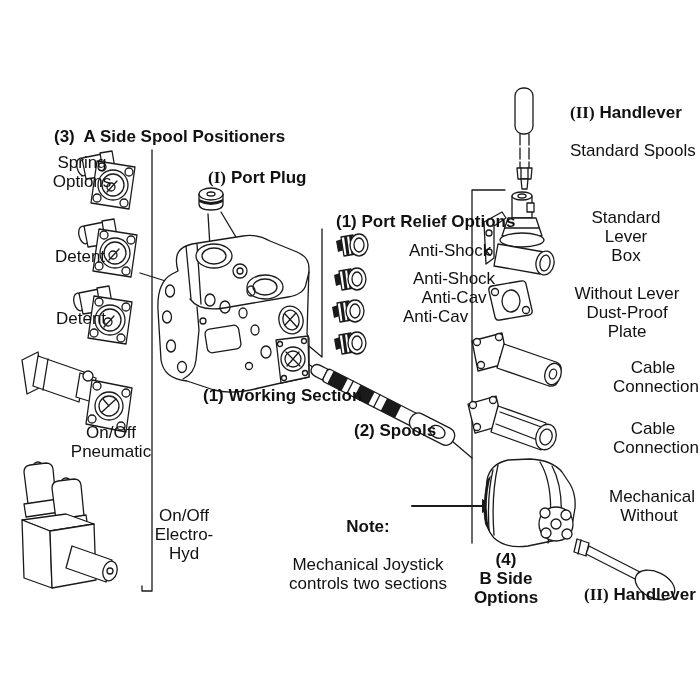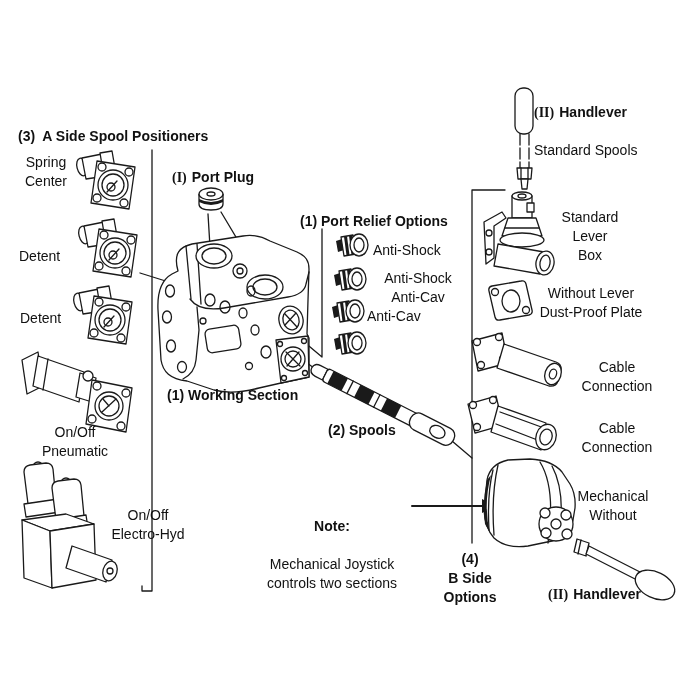--- a/index.html
+++ b/index.html
@@ -2,21 +2,21 @@
 <html><head>
 <meta charset="utf-8">
 <style>
   html,body{margin:0;padding:0;background:#fff;}
   .stage{position:relative;width:700px;height:700px;background:#fff;overflow:hidden;
          font-family:"Liberation Sans",sans-serif;color:#111;}
   .art{position:absolute;left:0;top:0;}
   .ln{fill:none;stroke:#1a1a1a;stroke-width:1.3;stroke-linejoin:round;stroke-linecap:round;}
   .fw{fill:#ffffff;stroke:#1a1a1a;stroke-width:1.3;stroke-linejoin:round;}
   .fd{fill:#1a1a1a;stroke:none;}
-  .lbl{position:absolute;font-size:14px;line-height:19px;color:#111;white-space:pre-line;}
+  .lbl{position:absolute;font-size:17px;line-height:19px;color:#111;white-space:pre-line;margin-left:36px;}
   .b{font-weight:bold;}
   .ctr{text-align:center;}
   .srf{font-family:"Liberation Serif",serif;font-weight:bold;margin-right:5px;}
 </style>
 </head>
 <body>
 
 <div class="stage">
 
 <svg class="art" width="700" height="700" viewBox="0 0 700 700">
@@ -237,21 +237,21 @@
     <path class="fw" d="M577,539 L589,543 L586,556 L574,552 Z"></path>
     <line class="ln" x1="581" y1="540" x2="578" y2="554"></line>
     <path class="fw" d="M589,546 L640,572 L637,580 L586,554 Z"></path>
     <ellipse class="fw" cx="655" cy="585" rx="21" ry="13" transform="rotate(26 655 585)"></ellipse>
   </g>
 </svg>
 
 <div class="lbl b" style="left:18px;top:127px;white-space:pre-wrap;">(3)&nbsp; A Side Spool Positioners</div>
 
 <div class="lbl ctr" style="left:12px;top:153px;width:68px;">Spring
-Center</div>
+Options</div>
 
 <div class="lbl" style="left:19px;top:247px;">Detent</div>
 
 <div class="lbl" style="left:20px;top:309px;">Detent</div>
 
 <div class="lbl ctr" style="left:30px;top:423px;width:90px;">On/Off
 Pneumatic</div>
 
 <div class="lbl ctr" style="left:104px;top:506px;width:88px;">On/Off
 Electro-Hyd</div>
@@ -263,21 +263,21 @@
 <div class="lbl" style="left:373px;top:241px;">Anti-Shock</div>
 
 <div class="lbl ctr" style="left:372px;top:269px;width:92px;">Anti-Shock
 Anti-Cav</div>
 
 <div class="lbl" style="left:367px;top:307px;">Anti-Cav</div>
 
 
 <div class="lbl b" style="left:167px;top:386px;">(1) Working Section</div>
 
-<div class="lbl b" style="left:328px;top:421px;">(2) Spools</div>
+<div class="lbl b" style="left:318px;top:421px;">(2) Spools</div>
 
 <div class="lbl ctr" style="left:252px;top:498px;width:160px;">
   <div class="b">Note:</div>
   <div>Mechanical Joystick
 controls two sections</div>
 </div>
 
 <div class="lbl b ctr" style="left:428px;top:550px;width:84px;">(4)
 B Side
 Options</div>

